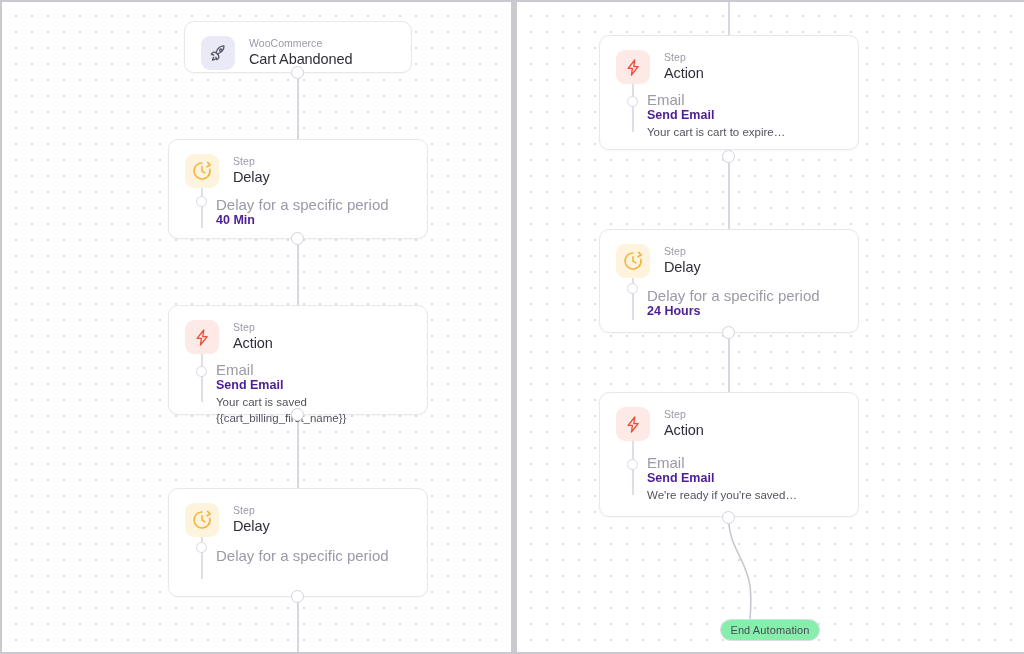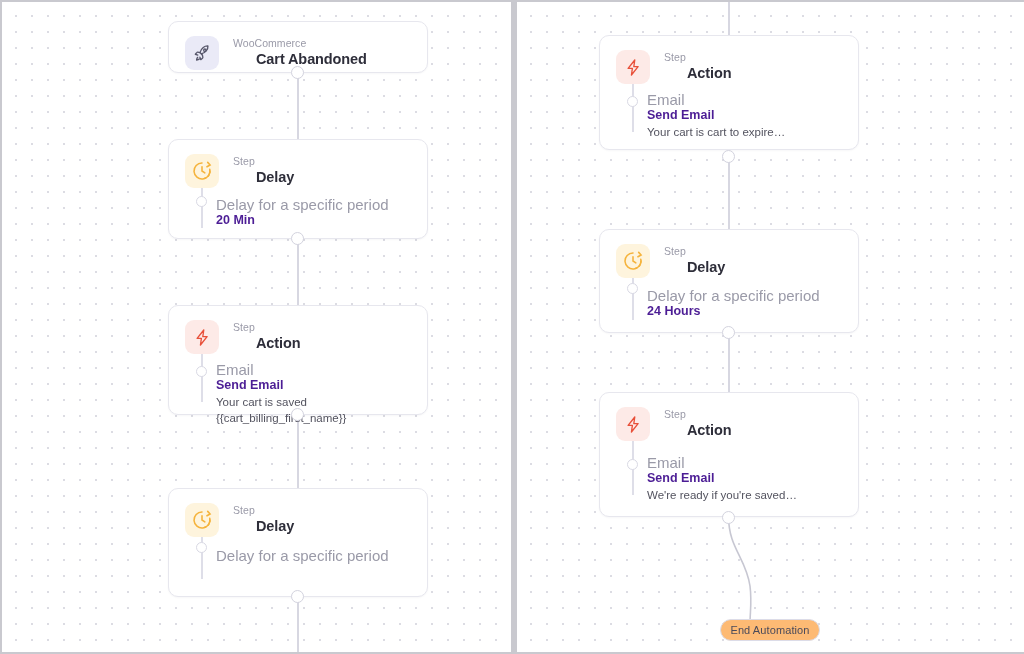--- a/index.html
+++ b/index.html
@@ -81,25 +81,24 @@
     padding-top: 1px;
   }
   .kicker {
     font-size: 10.5px;
     color: #9a9aa8;
     line-height: 13px;
     letter-spacing: 0.05px;
   }
   .title {
     font-size: 14.5px;
-    font-weight: bold;
+    font-weight: normal;
     color: #2e2e3a;
     line-height: 19px;
     letter-spacing: -0.1px;
-    margin-left: 23px;
   }
 
   
   .inner-rail {
     position: absolute;
     left: 32px;
     top: 44px;
     width: 1.5px;
     background: #dedee8;
   }
@@ -153,21 +152,21 @@
 
   .curve {
     position: absolute;
     z-index: 0;
     overflow: visible;
   }
 
   
   .end-pill {
     position: absolute;
-    background: #fdba74;
+    background: #86efac;
     border: 1px solid #dcdce8;
     border-radius: 999px;
     display: flex;
     align-items: center;
     justify-content: center;
     font-size: 11px;
     color: #4a4a5a;
     letter-spacing: 0.1px;
     z-index: 4;
   }
@@ -186,21 +185,21 @@
   <div class="connector" style="left:295px; top:71px; height:72px;"></div>
   <div class="connector" style="left:295px; top:237px; height:72px;"></div>
   <div class="connector" style="left:295px; top:413px; height:73px;"></div>
   <div class="connector" style="left:295px; top:595px; height:59px;"></div>
 
   <div class="node" style="left:289px; top:64px;"></div>
   <div class="node" style="left:289px; top:230px;"></div>
   <div class="node" style="left:289px; top:406px;"></div>
   <div class="node" style="left:289px; top:588px;"></div>
 
-  <div class="card" style="left:166px; top:19px; width:260px; height:52px;">
+  <div class="card" style="left:182px; top:19px; width:228px; height:52px;">
     <div class="card-head">
       <div class="card-icon icon-trigger">
         <svg width="20" height="20" viewBox="0 0 24 24" fill="none" stroke="#57576b" stroke-width="1.6" stroke-linecap="round" stroke-linejoin="round">
           <path d="M12.5 14.5L9.5 11.5c.6-2.4 2-4.6 4-6.2 1.6-1.3 3.6-1.9 5.6-1.8.1 2-.5 4-1.8 5.6-1.6 2-3.8 3.4-6.2 4z"></path>
           <path d="M9.5 11.5L7 11c-.5-.1-1 .1-1.3.5L4 13.5l3 1"></path>
           <path d="M12.5 14.5l.5 2.5c.1.5-.1 1-.5 1.3L10.5 20l-1-3"></path>
           <circle cx="15.4" cy="8.6" r="1.4"></circle>
           <path d="M6.8 17.2c-1 1-1.3 3.3-1.3 3.3s2.3-.3 3.3-1.3"></path>
         </svg>
       </div>
@@ -223,21 +222,21 @@
           <path d="M12 7.3V12l3.1 2"></path>
         </svg>
       </div>
       <div class="card-head-text">
         <div class="kicker">Step</div>
         <div class="title">Delay</div>
       </div>
     </div>
     <div class="card-body" style="padding-top:10px;">
       <div class="body-kicker">Delay for a specific period</div>
-      <div class="body-title">20 Min</div>
+      <div class="body-title">40 Min</div>
     </div>
   </div>
 
   <div class="card" style="left:166px; top:303px; width:260px; height:110px;">
     <div class="inner-rail" style="height:52px;"></div>
     <div class="inner-node" style="top:60px;"></div>
     <div class="card-head">
       <div class="card-icon icon-action">
         <svg width="19" height="19" viewBox="0 0 24 24" fill="none" stroke="#e8503a" stroke-width="1.7" stroke-linejoin="round" stroke-linecap="round">
           <path d="M13.6 2.5L5.2 13.1h5.4l-1.2 8.4 8.4-10.6h-5.4z"></path>

